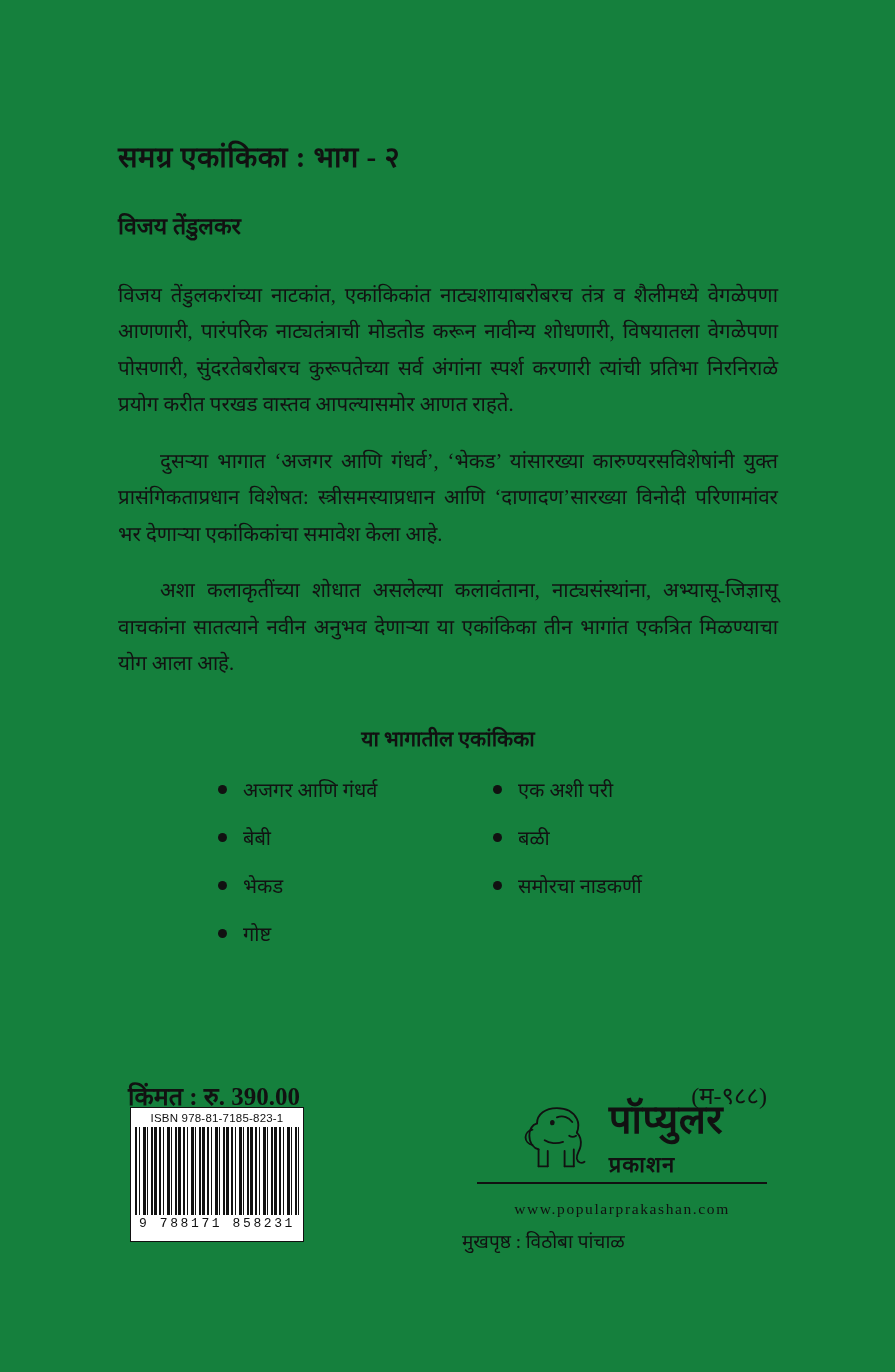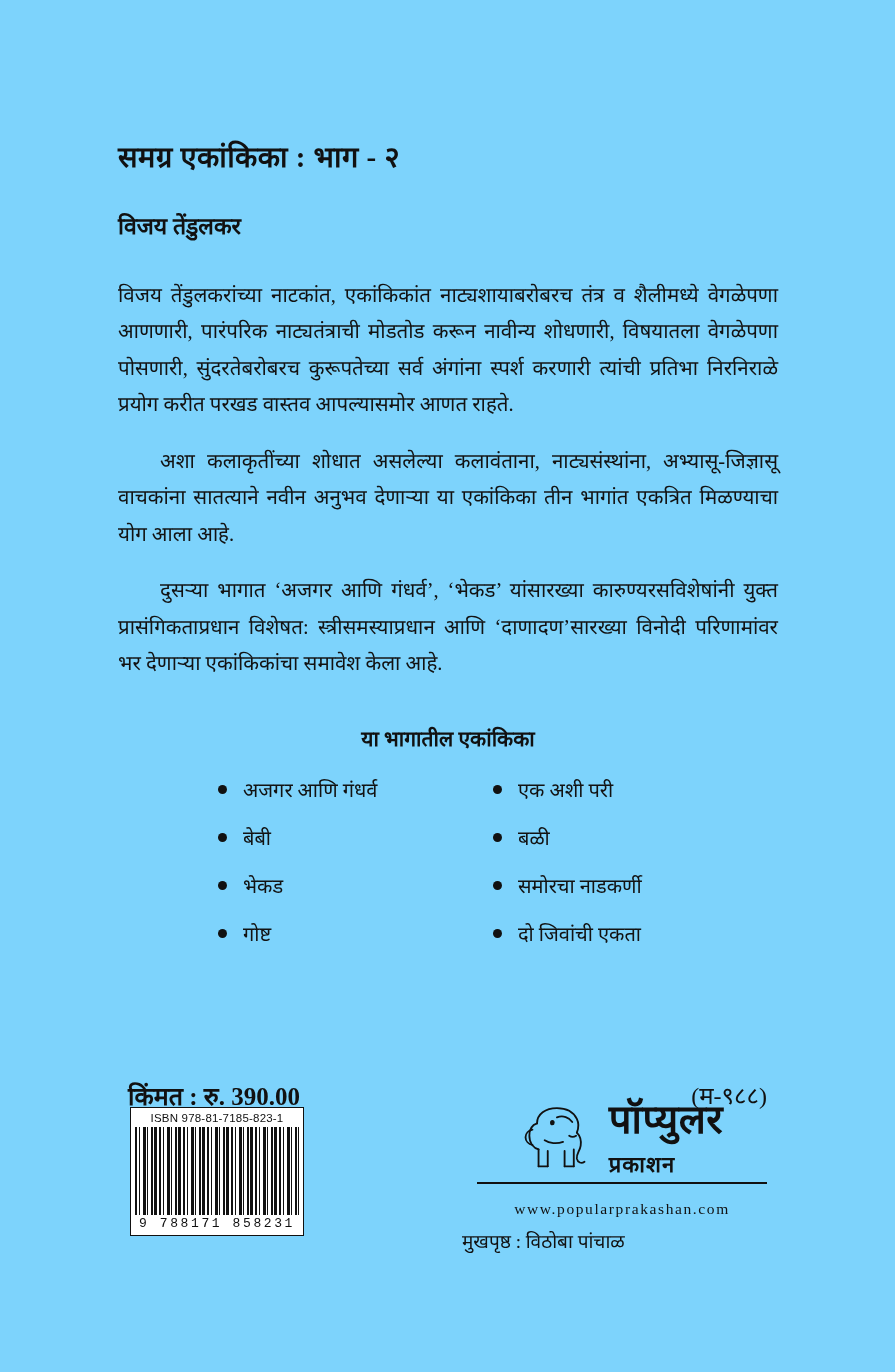--- a/index.html
+++ b/index.html
@@ -12,21 +12,21 @@
     background: #b4e2c4;
     font-family: "Liberation Sans", sans-serif;
     color: #1a1a1a;
     overflow: hidden;
     position: relative;
   }
   .page {
     position: relative;
     width: 895px;
     height: 1372px;
-    background: #7dd3fc;
+    background: #15803d;
   }
   .content {
     position: absolute;
     left: 118px;
     top: 140px;
     width: 660px;
   }
   .book-title {
     font-family: "Liberation Serif", serif;
     font-weight: bold;
@@ -104,21 +104,21 @@
     font-size: 24px;
     color: #111;
   }
   .barcode-box {
     position: absolute;
     left: 130px;
     top: 1107px;
     width: 174px;
     background: #ffffff;
     border: 1px solid #111;
-    padding: 4px 4px 4px 4px;
+    padding: 4px 4px 10px 4px;
     box-sizing: border-box;
   }
   .isbn-text {
     font-family: "Liberation Sans", sans-serif;
     font-size: 11.5px;
     text-align: center;
     color: #111;
     letter-spacing: 0.2px;
     margin-bottom: 3px;
   }
@@ -205,22 +205,22 @@
 </head>
 <body>
 
 <div class="page">
 
   <div class="content">
     <h1 class="book-title">समग्र एकांकिका : भाग - २</h1>
     <div class="author">विजय तेंडुलकर</div>
 
     <p class="blurb">विजय तेंडुलकरांच्या नाटकांत, एकांकिकांत नाट्यशायाबरोबरच तंत्र व शैलीमध्ये वेगळेपणा आणणारी, पारंपरिक नाट्यतंत्राची मोडतोड करून नावीन्य शोधणारी, विषयातला वेगळेपणा पोसणारी, सुंदरतेबरोबरच कुरूपतेच्या सर्व अंगांना स्पर्श करणारी त्यांची प्रतिभा निरनिराळे प्रयोग करीत परखड वास्तव आपल्यासमोर आणत राहते.</p>
+    <p class="blurb indent">दुसऱ्या भागात ‘अजगर आणि गंधर्व’, ‘भेकड’ यांसारख्या कारुण्यरसविशेषांनी युक्त प्रासंगिकताप्रधान विशेषत: स्त्रीसमस्याप्रधान आणि ‘दाणादण’सारख्या विनोदी परिणामांवर भर देणाऱ्या एकांकिकांचा समावेश केला आहे.</p>
     <p class="blurb indent">अशा कलाकृतींच्या शोधात असलेल्या कलावंताना, नाट्यसंस्थांना, अभ्यासू-जिज्ञासू वाचकांना सातत्याने नवीन अनुभव देणाऱ्या या एकांकिका तीन भागांत एकत्रित मिळण्याचा योग आला आहे.</p>
-    <p class="blurb indent">दुसऱ्या भागात ‘अजगर आणि गंधर्व’, ‘भेकड’ यांसारख्या कारुण्यरसविशेषांनी युक्त प्रासंगिकताप्रधान विशेषत: स्त्रीसमस्याप्रधान आणि ‘दाणादण’सारख्या विनोदी परिणामांवर भर देणाऱ्या एकांकिकांचा समावेश केला आहे.</p>
 
     <div class="list-heading">या भागातील एकांकिका</div>
 
     <div class="list-wrap">
       <div class="list-col">
         <div class="list-item">
           <span class="bullet"></span>
           <span>अजगर आणि गंधर्व</span>
         </div>
         <div class="list-item">
@@ -241,24 +241,20 @@
           <span class="bullet"></span>
           <span>एक अशी परी</span>
         </div>
         <div class="list-item">
           <span class="bullet"></span>
           <span>बळी</span>
         </div>
         <div class="list-item">
           <span class="bullet"></span>
           <span>समोरचा नाडकर्णी</span>
-        </div>
-        <div class="list-item">
-          <span class="bullet"></span>
-          <span>दो जिवांची एकता</span>
         </div>
       </div>
     </div>
   </div>
 
   <div class="price">किंमत : रु. 390.00</div>
   <div class="code-right">(म-९८८)</div>
 
   <div class="barcode-box">
     <div class="isbn-text">ISBN 978-81-7185-823-1</div>

